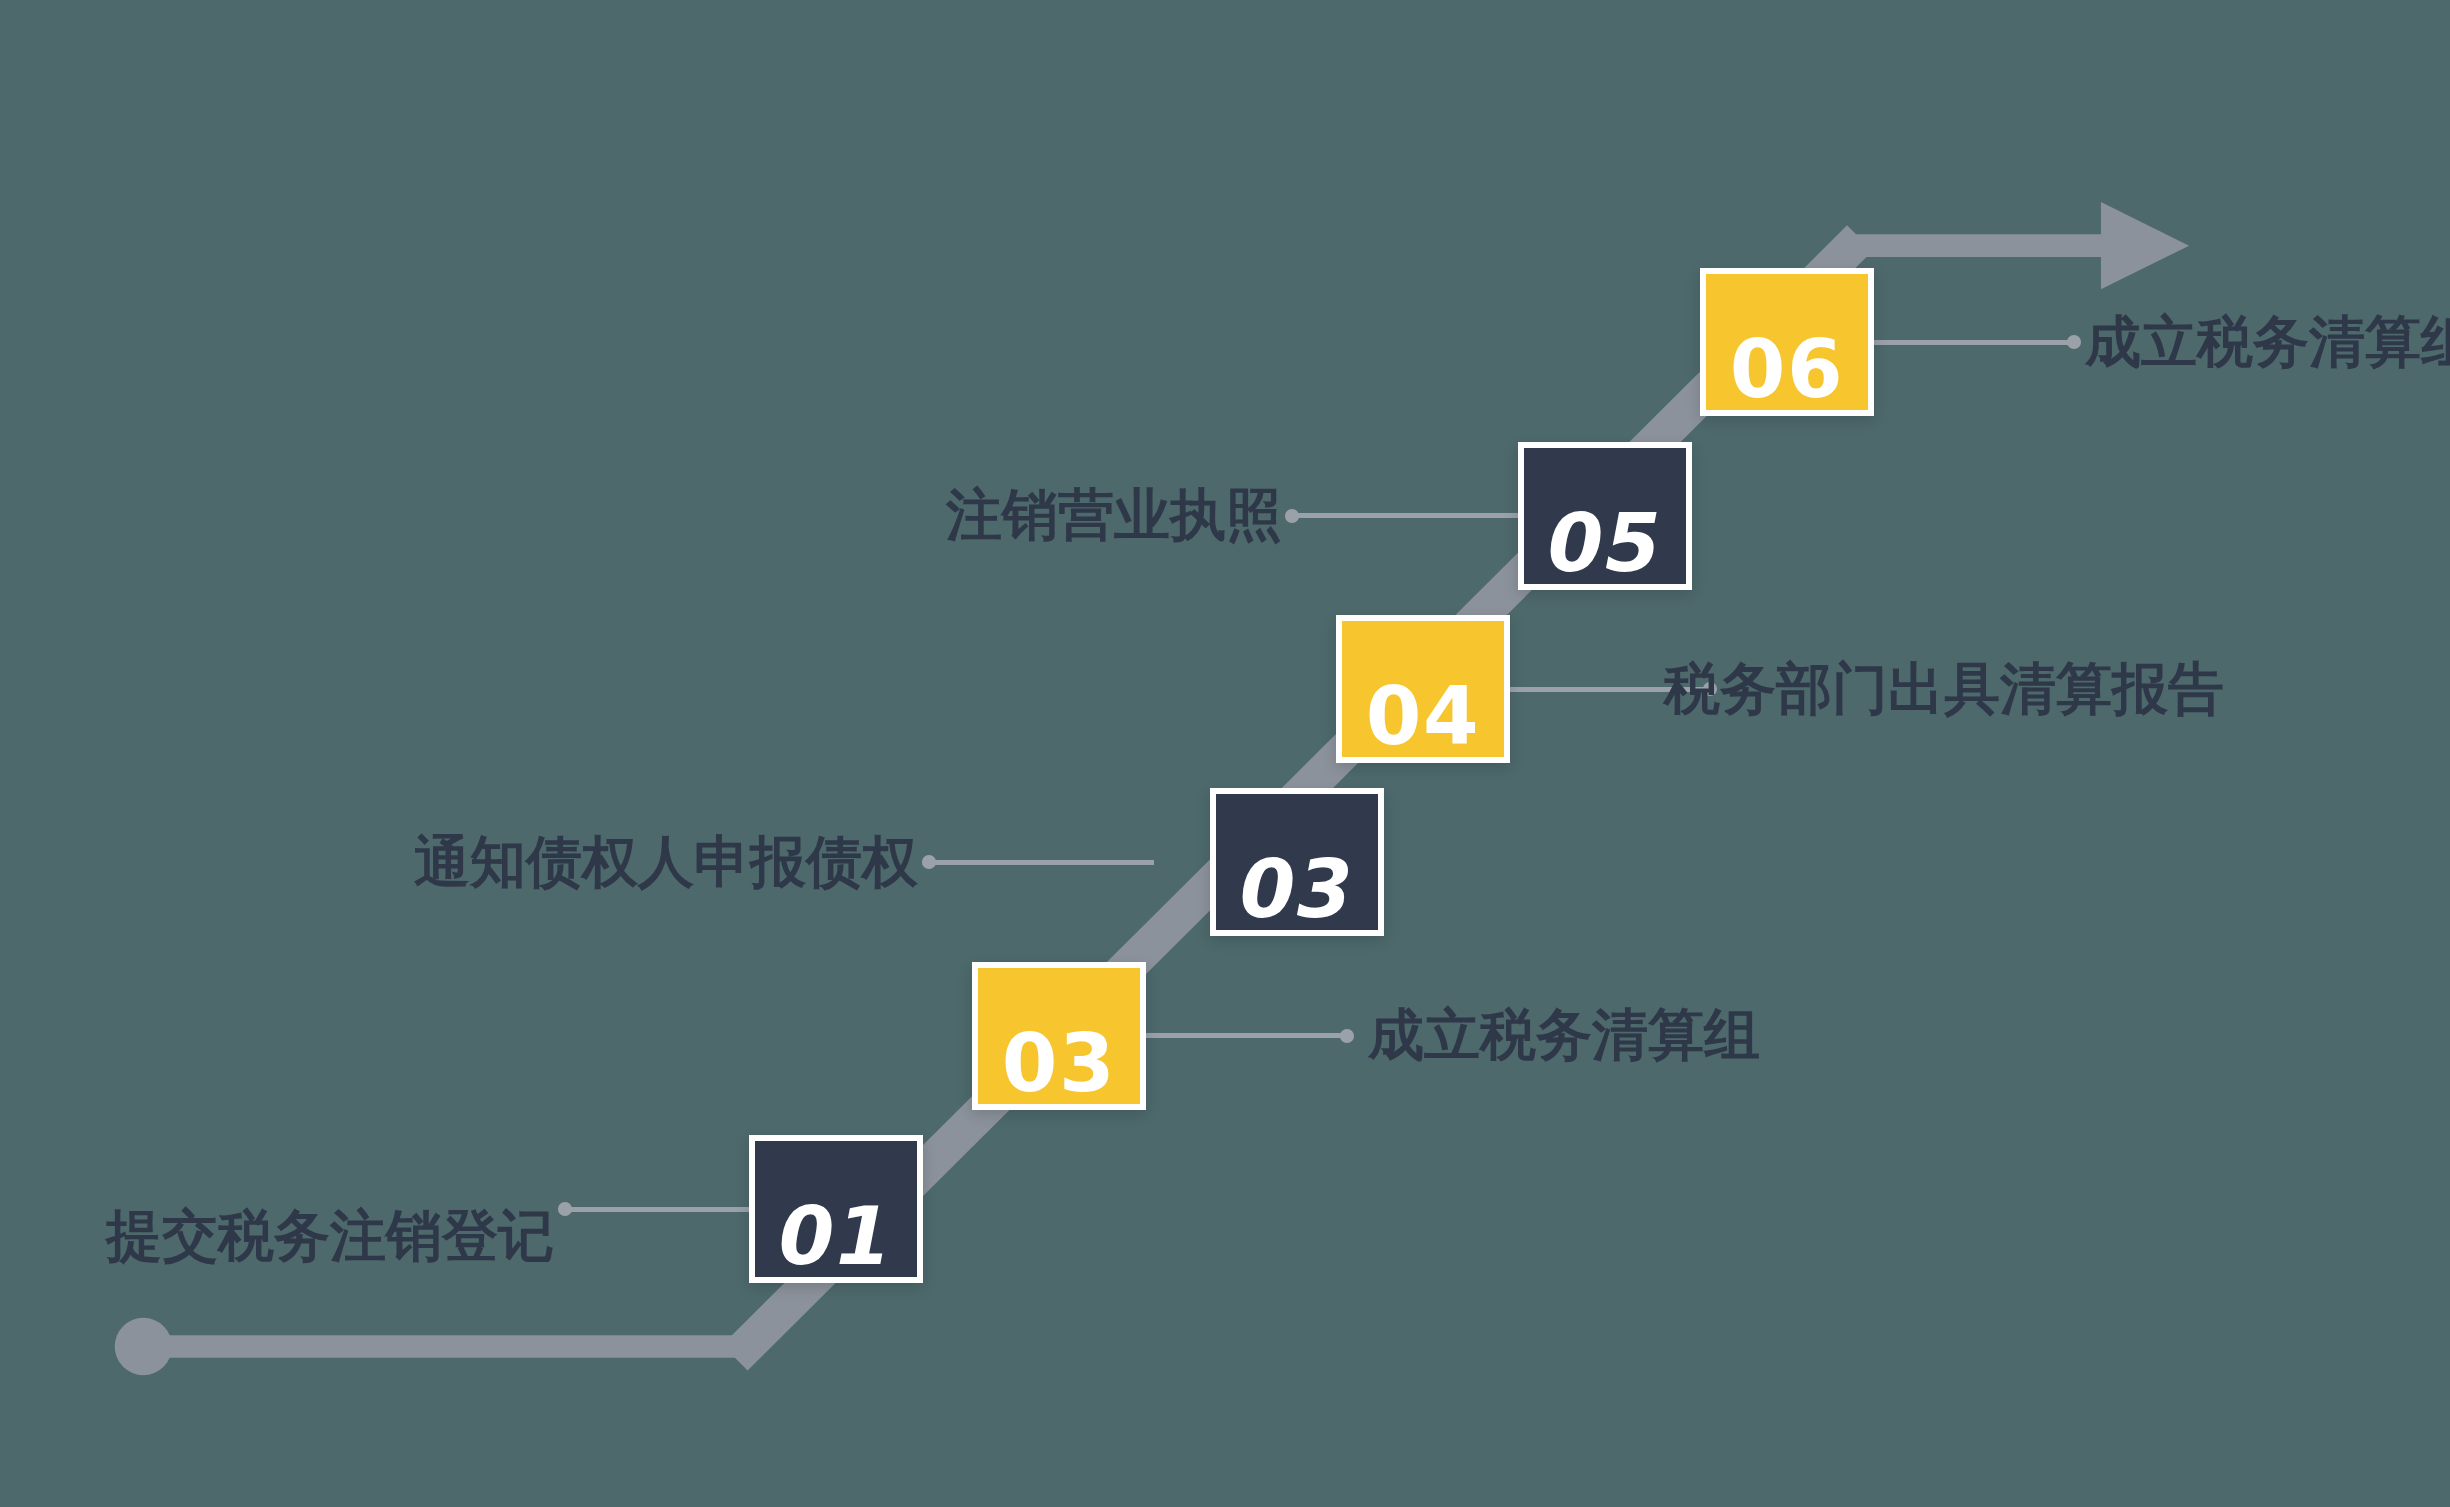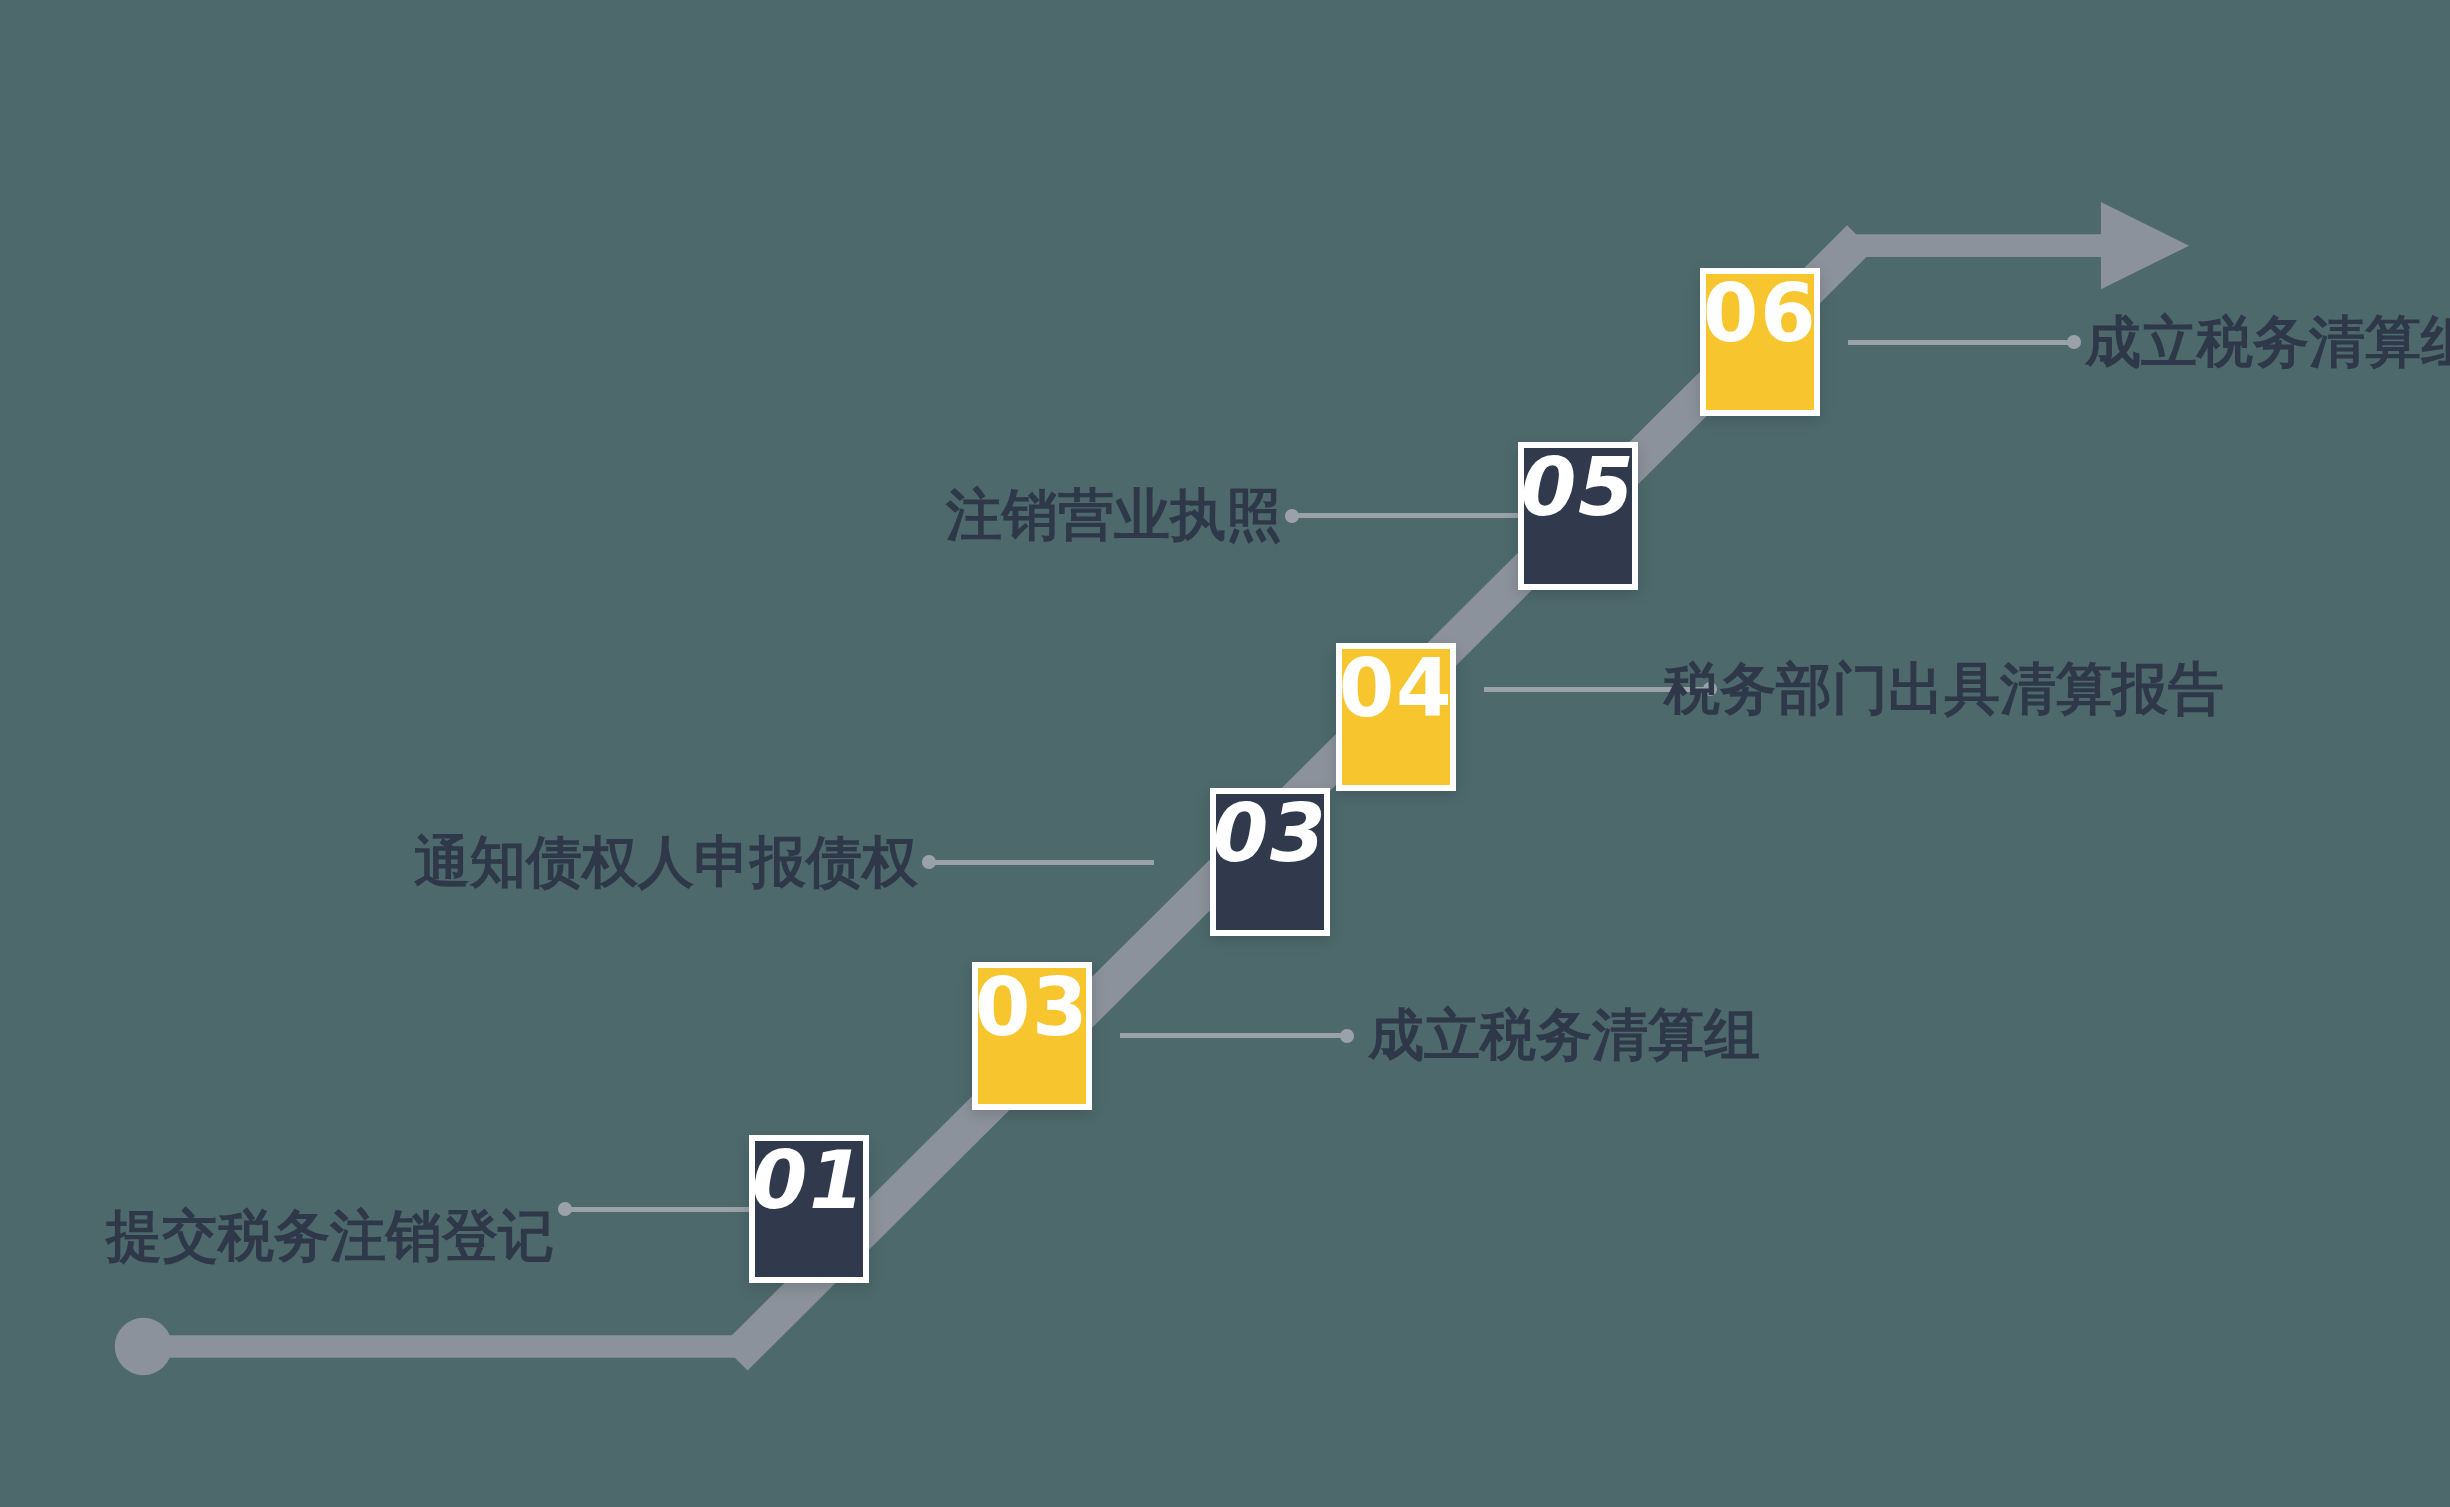--- a/index.html
+++ b/index.html
@@ -29,26 +29,26 @@
   .connector-dot {
     position: absolute;
     width: 13.6px;
     height: 13.6px;
     border-radius: 50%;
     background: var(--connector, #9aa1a9);
     z-index: 2;
   }
   .step-box {
     position: absolute;
-    width: 120px;
+    width: 174px;
     height: 148px;
     box-sizing: border-box;
     border: 6.8px solid #ffffff;
     display: flex;
-    align-items: flex-start;
+    align-items: flex-end;
     justify-content: center;
     z-index: 3;
     box-shadow: 0 4.5px 13.6px rgba(0,0,0,0.15);
   }
   .step-box.dark   { background: var(--dark-box, #303a4c); font-style: italic; }
   .step-box.yellow { background: var(--yellow-box, #f7c52d); }
   .step-number {
     color: var(--number-text, #ffffff);
     font-size: 80px;
     font-weight: 700;
@@ -95,21 +95,21 @@
 
     <div class="step-connector" style="top: 860px; width: 226px; left: 928px;"></div>
     <div class="connector-dot" style="top: 855px; left: 922px;"></div>
     <div class="step-box dark" style="left: 1210px; top: 788px;">
       <span class="step-number">03</span>
     </div>
     <div class="step-label" style="top: 832px; right: 1532px;">通知债权人申报债权</div>
 
     <div class="step-connector" style="top: 687px; width: 226px; left: 1484px;"></div>
     <div class="connector-dot" style="top: 682px; left: 1703px;"></div>
-    <div class="step-box yellow" style="left: 1336px; top: 615px; margin-top: 28px;">
+    <div class="step-box yellow" style="left: 1336px; top: 615px;">
       <span class="step-number">04</span>
     </div>
     <div class="step-label" style="top: 659px; left: 1664px;">税务部门出具清算报告</div>
 
     <div class="step-connector" style="top: 513px; width: 226px; left: 1292px;"></div>
     <div class="connector-dot" style="top: 509px; left: 1285px;"></div>
     <div class="step-box dark" style="left: 1518px; top: 442px;">
       <span class="step-number">05</span>
     </div>
     <div class="step-label" style="top: 485px; right: 1168px;">注销营业执照</div>

